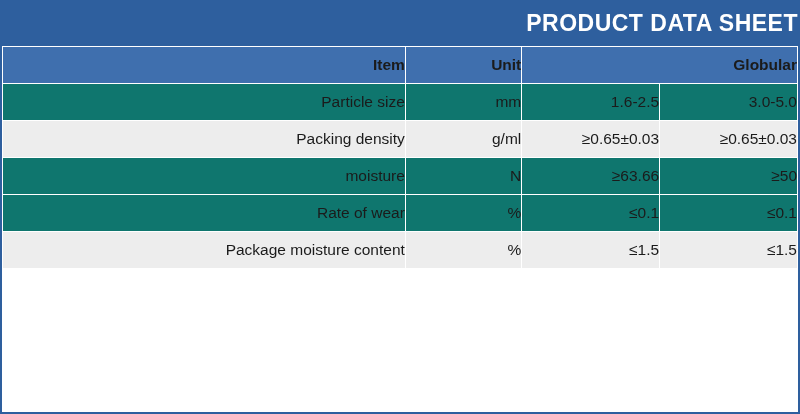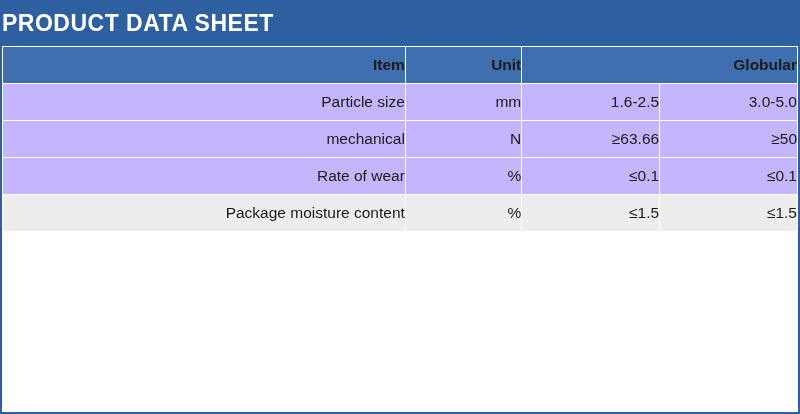--- a/index.html
+++ b/index.html
@@ -18,21 +18,21 @@
     height: 414px;
     box-sizing: border-box;
     border: 2px solid #2e5f9e;
     background: #ffffff;
     display: flex;
     flex-direction: column;
   }
   .title-bar {
     background: #2e5f9e;
     color: #ffffff;
-    text-align: left;
+    text-align: right;
     font-size: 23px;
     font-weight: bold;
     letter-spacing: 0.5px;
     padding: 9px 0 10px 0;
     line-height: 1.1;
   }
   table.data {
     border-collapse: collapse;
     width: 100%;
     table-layout: fixed;
@@ -51,21 +51,21 @@
     background: #3f6fae;
     color: #ffffff;
     font-weight: bold;
     font-size: 16px;
     height: 38px;
   }
   tbody tr.odd td {
     background: #ededed;
   }
   tbody tr.even td {
-    background: #c4b5fd;
+    background: #0f766e;
   }
   .col-item { width: 300px; }
   .col-unit { width: 86px; }
   .col-val  { width: 205px; }
 </style>
 </head>
 <body>
 
 <div class="sheet">
 
@@ -82,25 +82,31 @@
     <tbody>
 
 
       <tr class="even">
         <td class="col-item">Particle size</td>
         <td class="col-unit">mm</td>
         <td class="col-val">1.6-2.5</td>
         <td class="col-val">3.0-5.0</td>
       </tr>
 
+      <tr class="odd">
+        <td class="col-item">Packing density</td>
+        <td class="col-unit">g/ml</td>
+        <td class="col-val">≥0.65±0.03</td>
+        <td class="col-val">≥0.65±0.03</td>
+      </tr>
 
 
 
       <tr class="even">
-        <td class="col-item">mechanical</td>
+        <td class="col-item">moisture</td>
         <td class="col-unit">N</td>
         <td class="col-val">≥63.66</td>
         <td class="col-val">≥50</td>
       </tr>
 
 
       <tr class="even">
         <td class="col-item">Rate of wear</td>
         <td class="col-unit">%</td>
         <td class="col-val">≤0.1</td>

